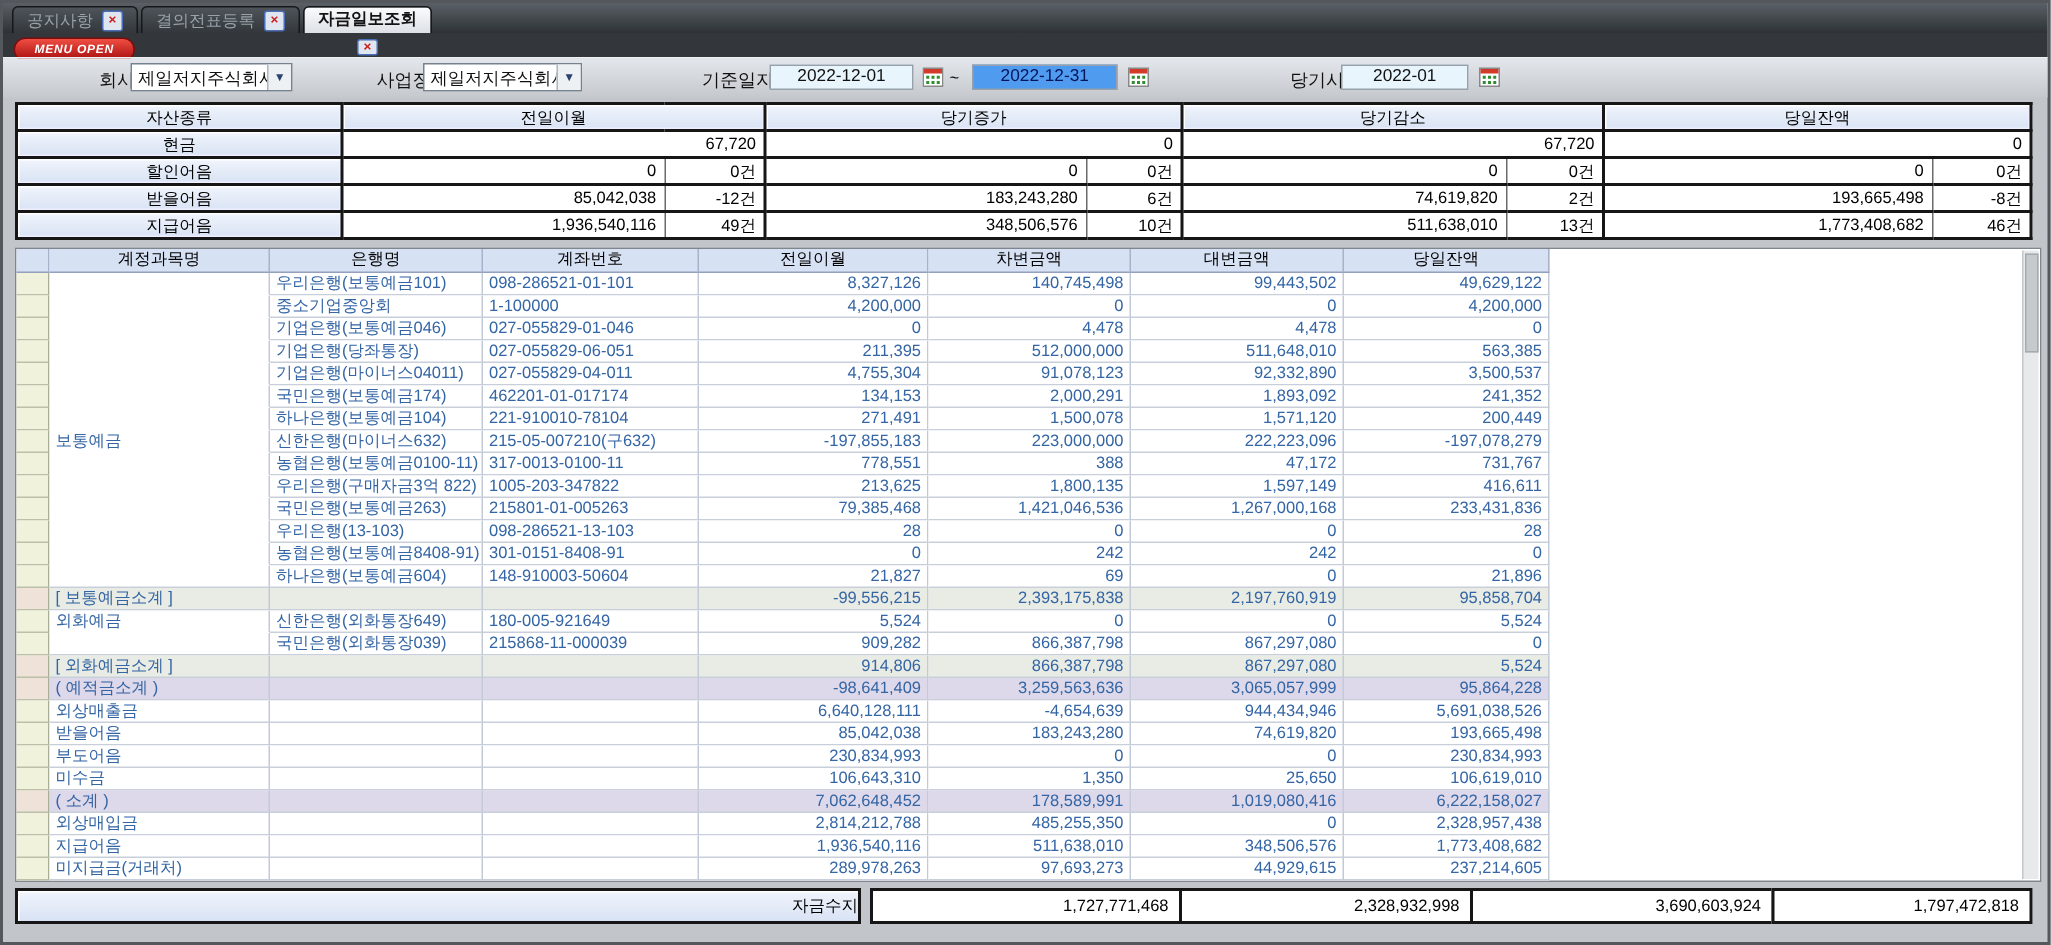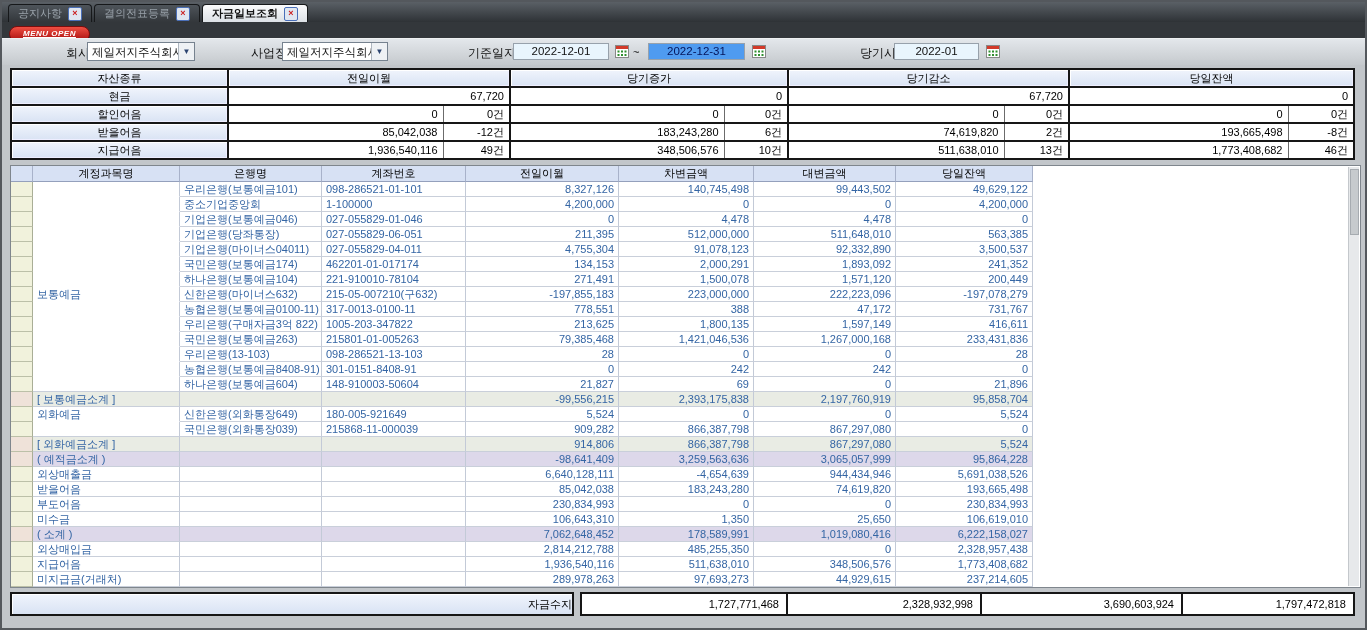--- a/index.html
+++ b/index.html
@@ -6,27 +6,27 @@
   body{width:1367px;height:630px;position:relative;overflow:hidden;
        font-family:"Liberation Sans","DejaVu Sans",sans-serif;background:#9aa0a6;}
   .window{position:absolute;inset:0;border:2px solid #54585d;box-sizing:border-box;background:#c2c6ca;}
 
   
   .tabbar{height:20px;background:linear-gradient(#5a6066,#2e3236);display:flex;align-items:flex-end;
           padding-left:6px;gap:2px;}
   .tab{height:18px;display:flex;align-items:center;gap:6px;padding:0 9px;box-sizing:border-box;
        border:1px solid #16181a;border-bottom:none;border-radius:4px 4px 0 0;
        background:linear-gradient(#4e545a,#33373b);color:#99a1a9;font-size:11px;white-space:nowrap;cursor:default;}
-  .tab.active{background:linear-gradient(#fafbfc,#dde1e6);color:#141414;font-weight:bold;}
+  .tab.active{background:linear-gradient(#fafbfc,#dde1e6);color:#141414;font-weight:bold;flex-direction:column;}
   .close-box{width:12px;height:12px;background:#dfe6f0;border:1px solid #4a6fb8;border-radius:2px;
              color:#cc1b1b;font-size:9px;font-weight:bold;display:flex;align-items:center;justify-content:center;line-height:1;}
   .menustrip{height:16px;background:#33373b;padding-left:7px;}
   .menu-open{display:inline-block;margin-top:1px;background:linear-gradient(#ef4e42,#a80f0f);color:#fff;
              font-size:8px;font-weight:bold;font-style:italic;letter-spacing:.5px;padding:2px 13px 3px;
-             border-radius:9px;border:1px solid #7c0c0c;cursor:pointer;text-decoration:underline;}
+             border-radius:9px;border:1px solid #7c0c0c;cursor:pointer;}
 
   
   .filterbar{position:absolute;left:0;top:36px;width:100%;height:26px;
              background:linear-gradient(#e3e7eb,#c5c9cd);border-top:1px solid #eef0f2;font-size:12px;color:#101010;}
   .flabel{position:absolute;top:6px;white-space:nowrap;}
   .combo{position:absolute;top:3px;height:19px;box-sizing:border-box;border:1px solid #76828f;background:#fff;
          display:flex;align-items:stretch;font-size:11.5px;cursor:pointer;}
   .combo .val{flex:1;padding:2px 4px 0;white-space:nowrap;overflow:hidden;}
   .combo .arrow{width:15px;border-left:1px solid #aeb6bf;background:#eef1f4;color:#2c4470;font-size:8px;
                 display:flex;align-items:center;justify-content:center;}

